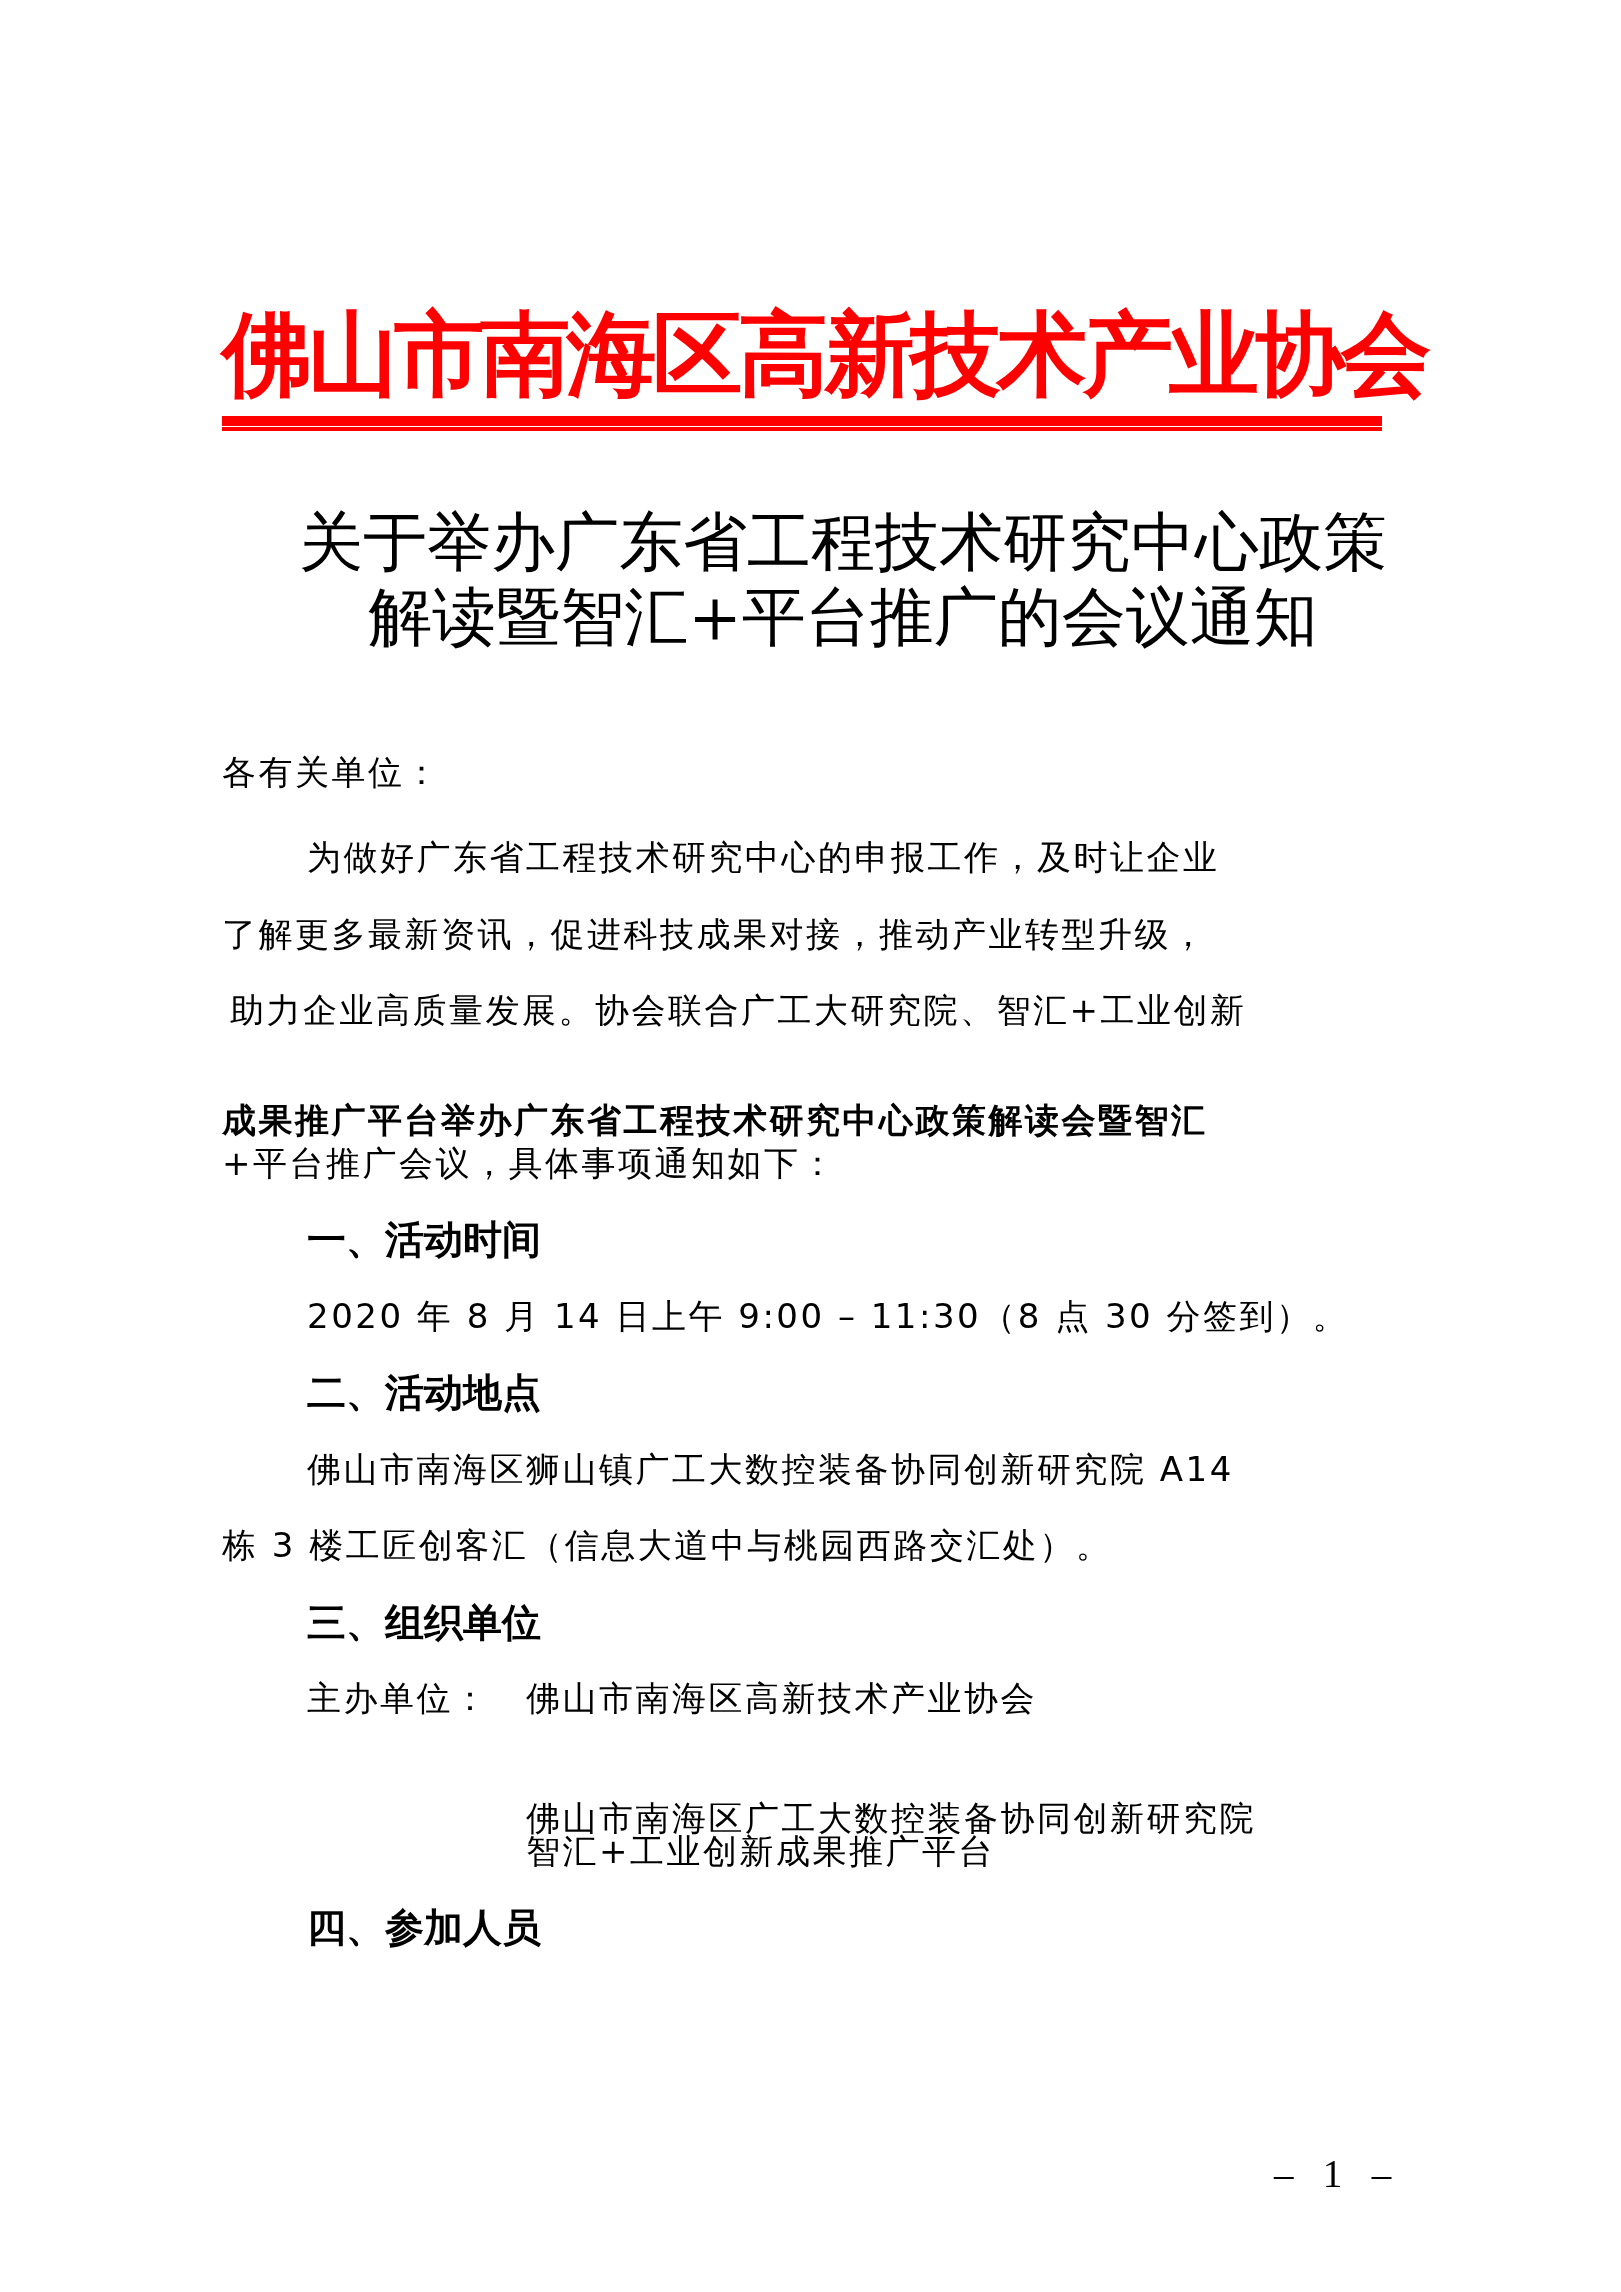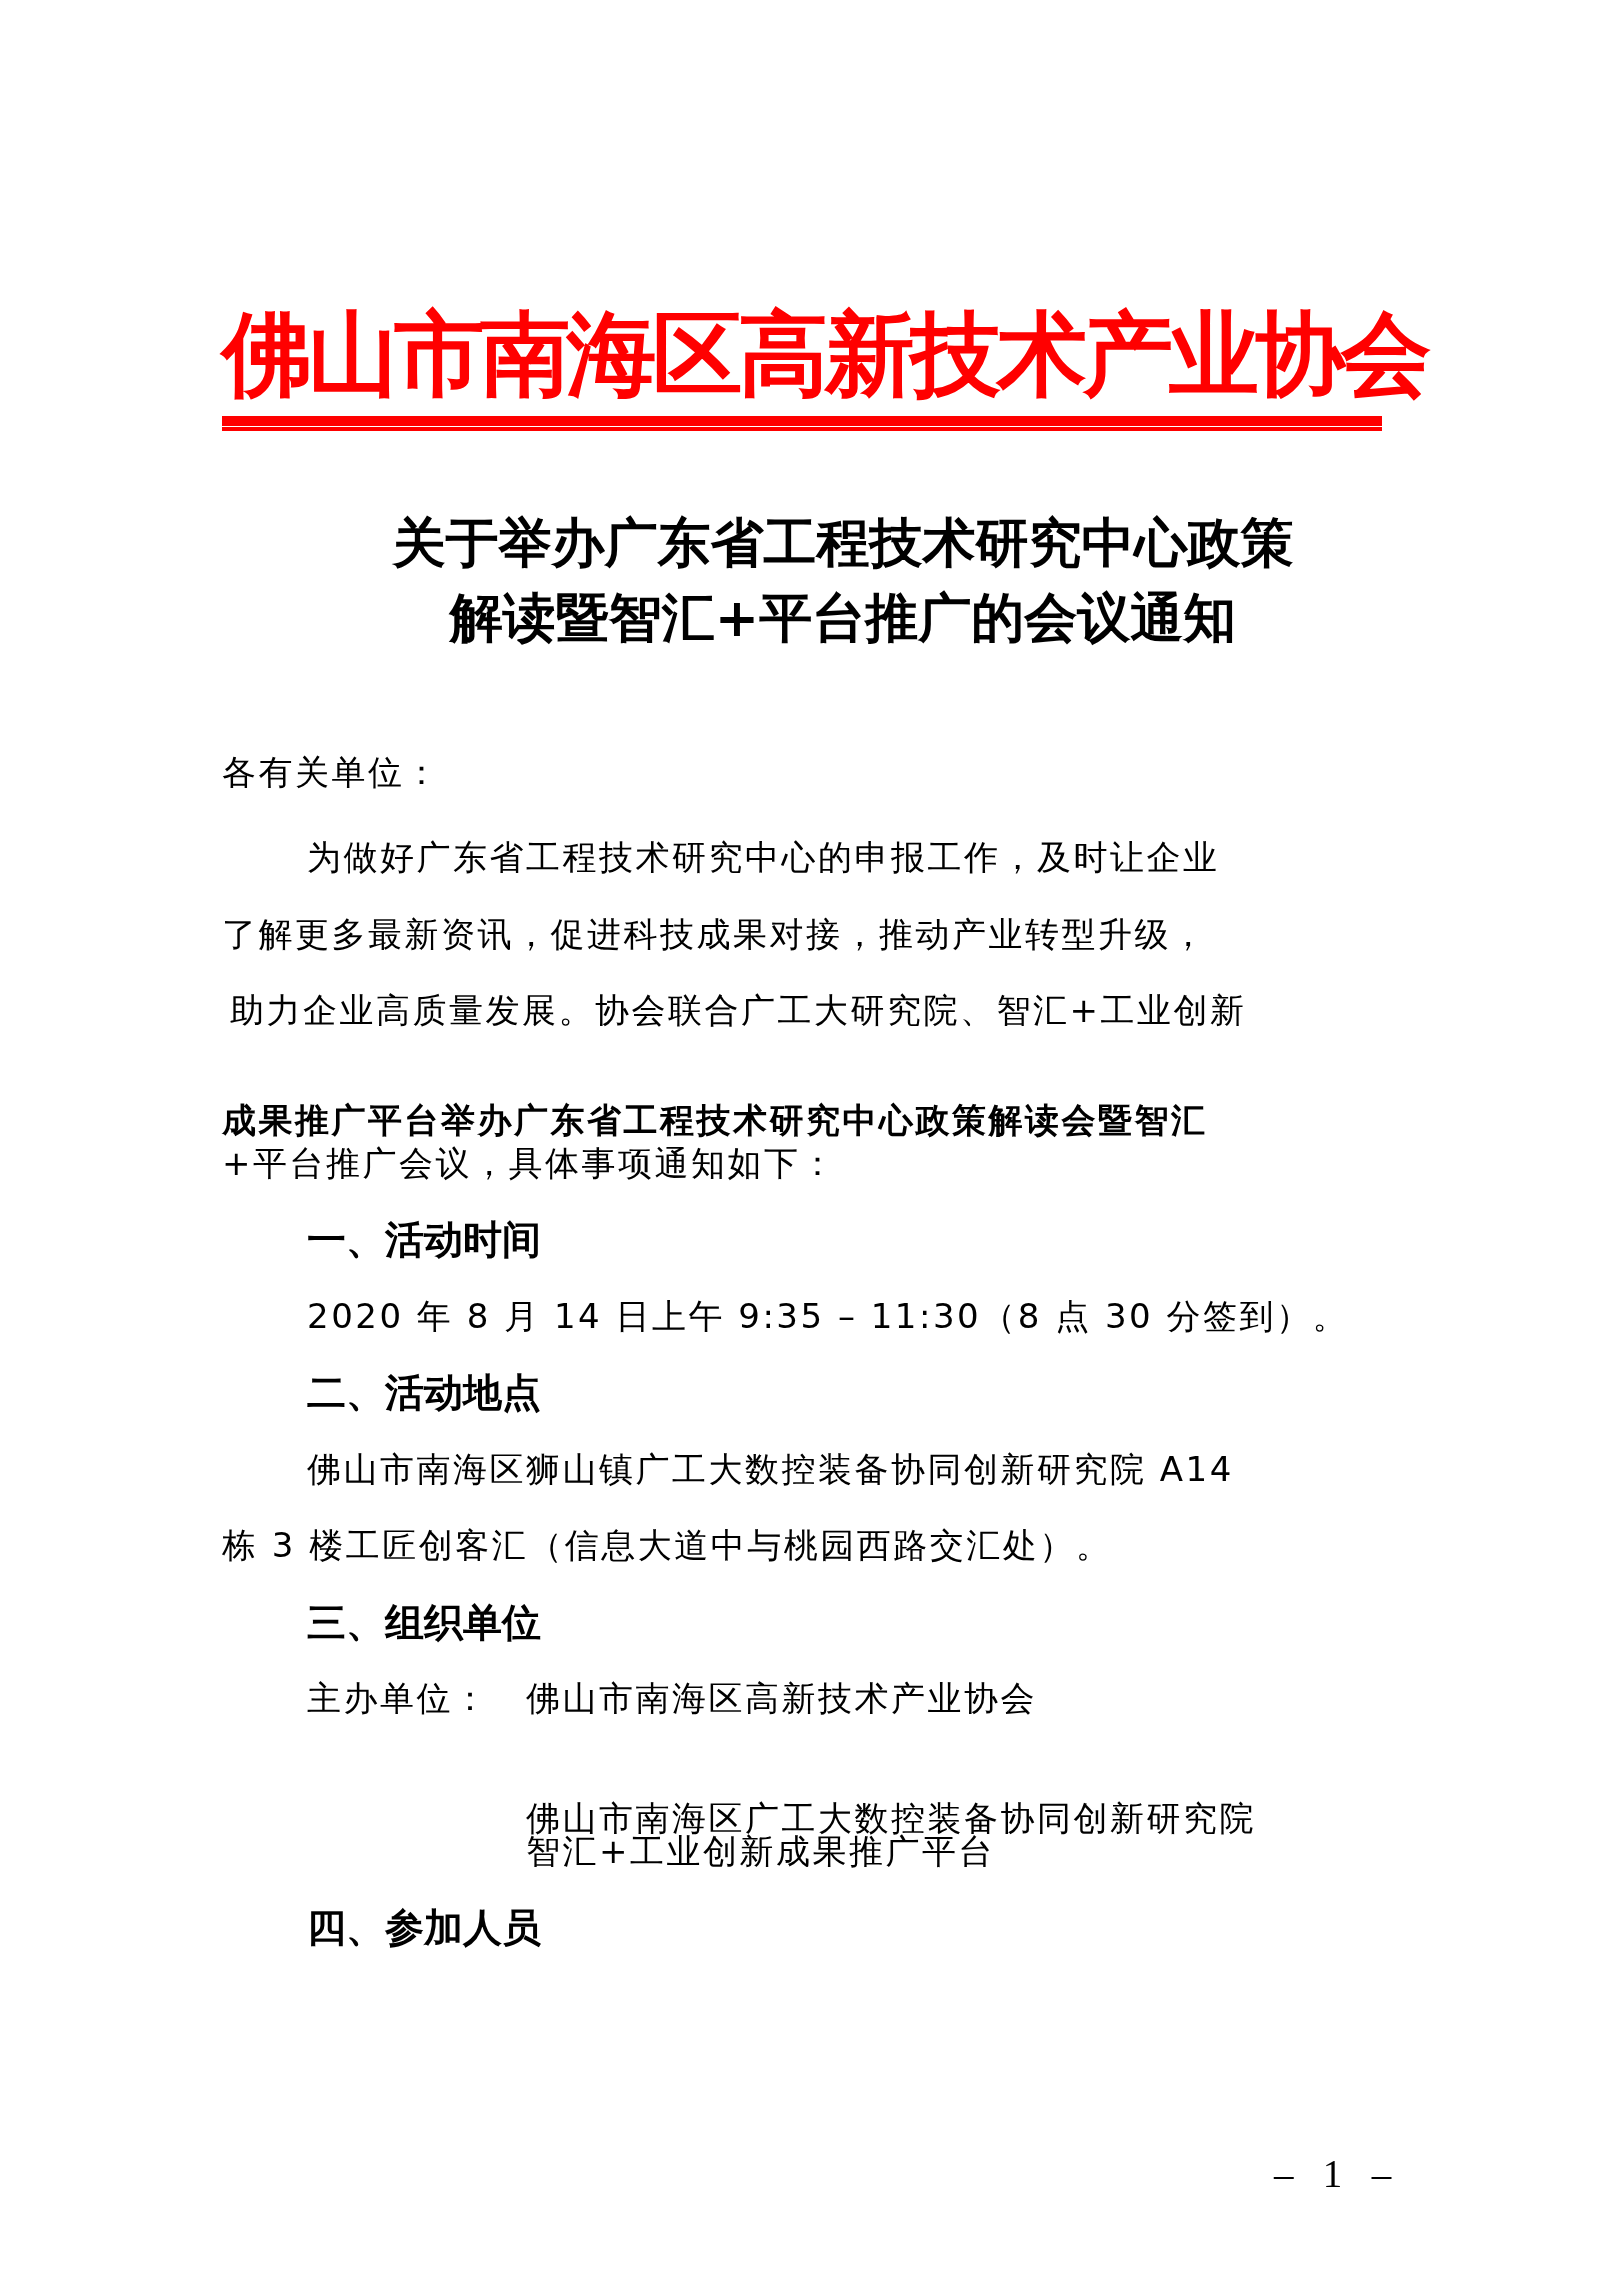--- a/index.html
+++ b/index.html
@@ -11,22 +11,22 @@
     color: #ff0000; font-family: "DejaVu Serif", "Liberation Serif", serif;
     font-size: 90px; font-weight: bold; line-height: 118px; white-space: nowrap;
     text-align: center; letter-spacing: -3.9px;
     transform: scaleY(1.02);
   }
   .rule-thick { position: absolute; left: 222px; top: 416px; width: 1160px; height: 9.8px; background: #ff0000; }
   .rule-thin  { position: absolute; left: 222px; top: 427px; width: 1160px; height: 3.9px;  background: #ff0000; }
 
   .title {
     position: absolute; left: 294px; width: 1098px; text-align: center;
-    font-family: "DejaVu Serif", "Liberation Serif", serif; font-weight: bold;
-    font-size: 53px; line-height: 69px; color: #000; white-space: nowrap;
+    font-family: "DejaVu Serif", "Liberation Serif", serif; font-weight: normal;
+    font-size: 64px; line-height: 69px; color: #000; white-space: nowrap;
   }
   .title.l1 { top: 508px; }
   .title.l2 { top: 583px; }
 
   .body-text {
     position: absolute; font-family: "DejaVu Sans", "Liberation Sans", sans-serif;
     font-size: 34px; color: #000; white-space: nowrap; line-height: 49px;
     letter-spacing: 2.5px;
   }
   .heading {
@@ -52,21 +52,21 @@
 
   <div class="body-text" style="left:222px; top:748px;">各有关单位：</div>
 
   <div class="body-text" style="left:307px; top:833px;">为做好广东省工程技术研究中心的申报工作，及时让企业</div>
   <div class="body-text" style="left:222px; top:910px;">了解更多最新资讯，促进科技成果对接，推动产业转型升级，</div>
   <div class="body-text" style="left:230px; top:986px;">助力企业高质量发展。协会联合广工大研究院、智汇+工业创新</div>
   <div class="body-text" style="left:222px; top:1096px;font-weight:bold;">成果推广平台举办广东省工程技术研究中心政策解读会暨智汇</div>
   <div class="body-text" style="left:222px; top:1139px;">+平台推广会议，具体事项通知如下：</div>
 
   <div class="heading" style="left:307px; top:1215px;">一、活动时间</div>
-  <div class="body-text" style="left:307px; top:1292px;">2020 年 8 月 14 日上午 9:35 – 11:30（8 点 30 分签到）。</div>
+  <div class="body-text" style="left:307px; top:1292px;">2020 年 8 月 14 日上午 9:00 – 11:30（8 点 30 分签到）。</div>
 
   <div class="heading" style="left:307px; top:1368px;">二、活动地点</div>
   <div class="body-text" style="left:307px; top:1445px;">佛山市南海区狮山镇广工大数控装备协同创新研究院 A14</div>
   <div class="body-text" style="left:222px; top:1521px;">栋 3 楼工匠创客汇（信息大道中与桃园西路交汇处）。</div>
 
   <div class="heading" style="left:307px; top:1598px;">三、组织单位</div>
   <div class="body-text" style="left:307px; top:1674px;">主办单位：</div>
   <div class="body-text" style="left:526px; top:1674px;">佛山市南海区高新技术产业协会</div>
   <div class="body-text" style="left:526px; top:1751px;margin-top:43px;">佛山市南海区广工大数控装备协同创新研究院</div>
   <div class="body-text" style="left:526px; top:1827px;">智汇+工业创新成果推广平台</div>

